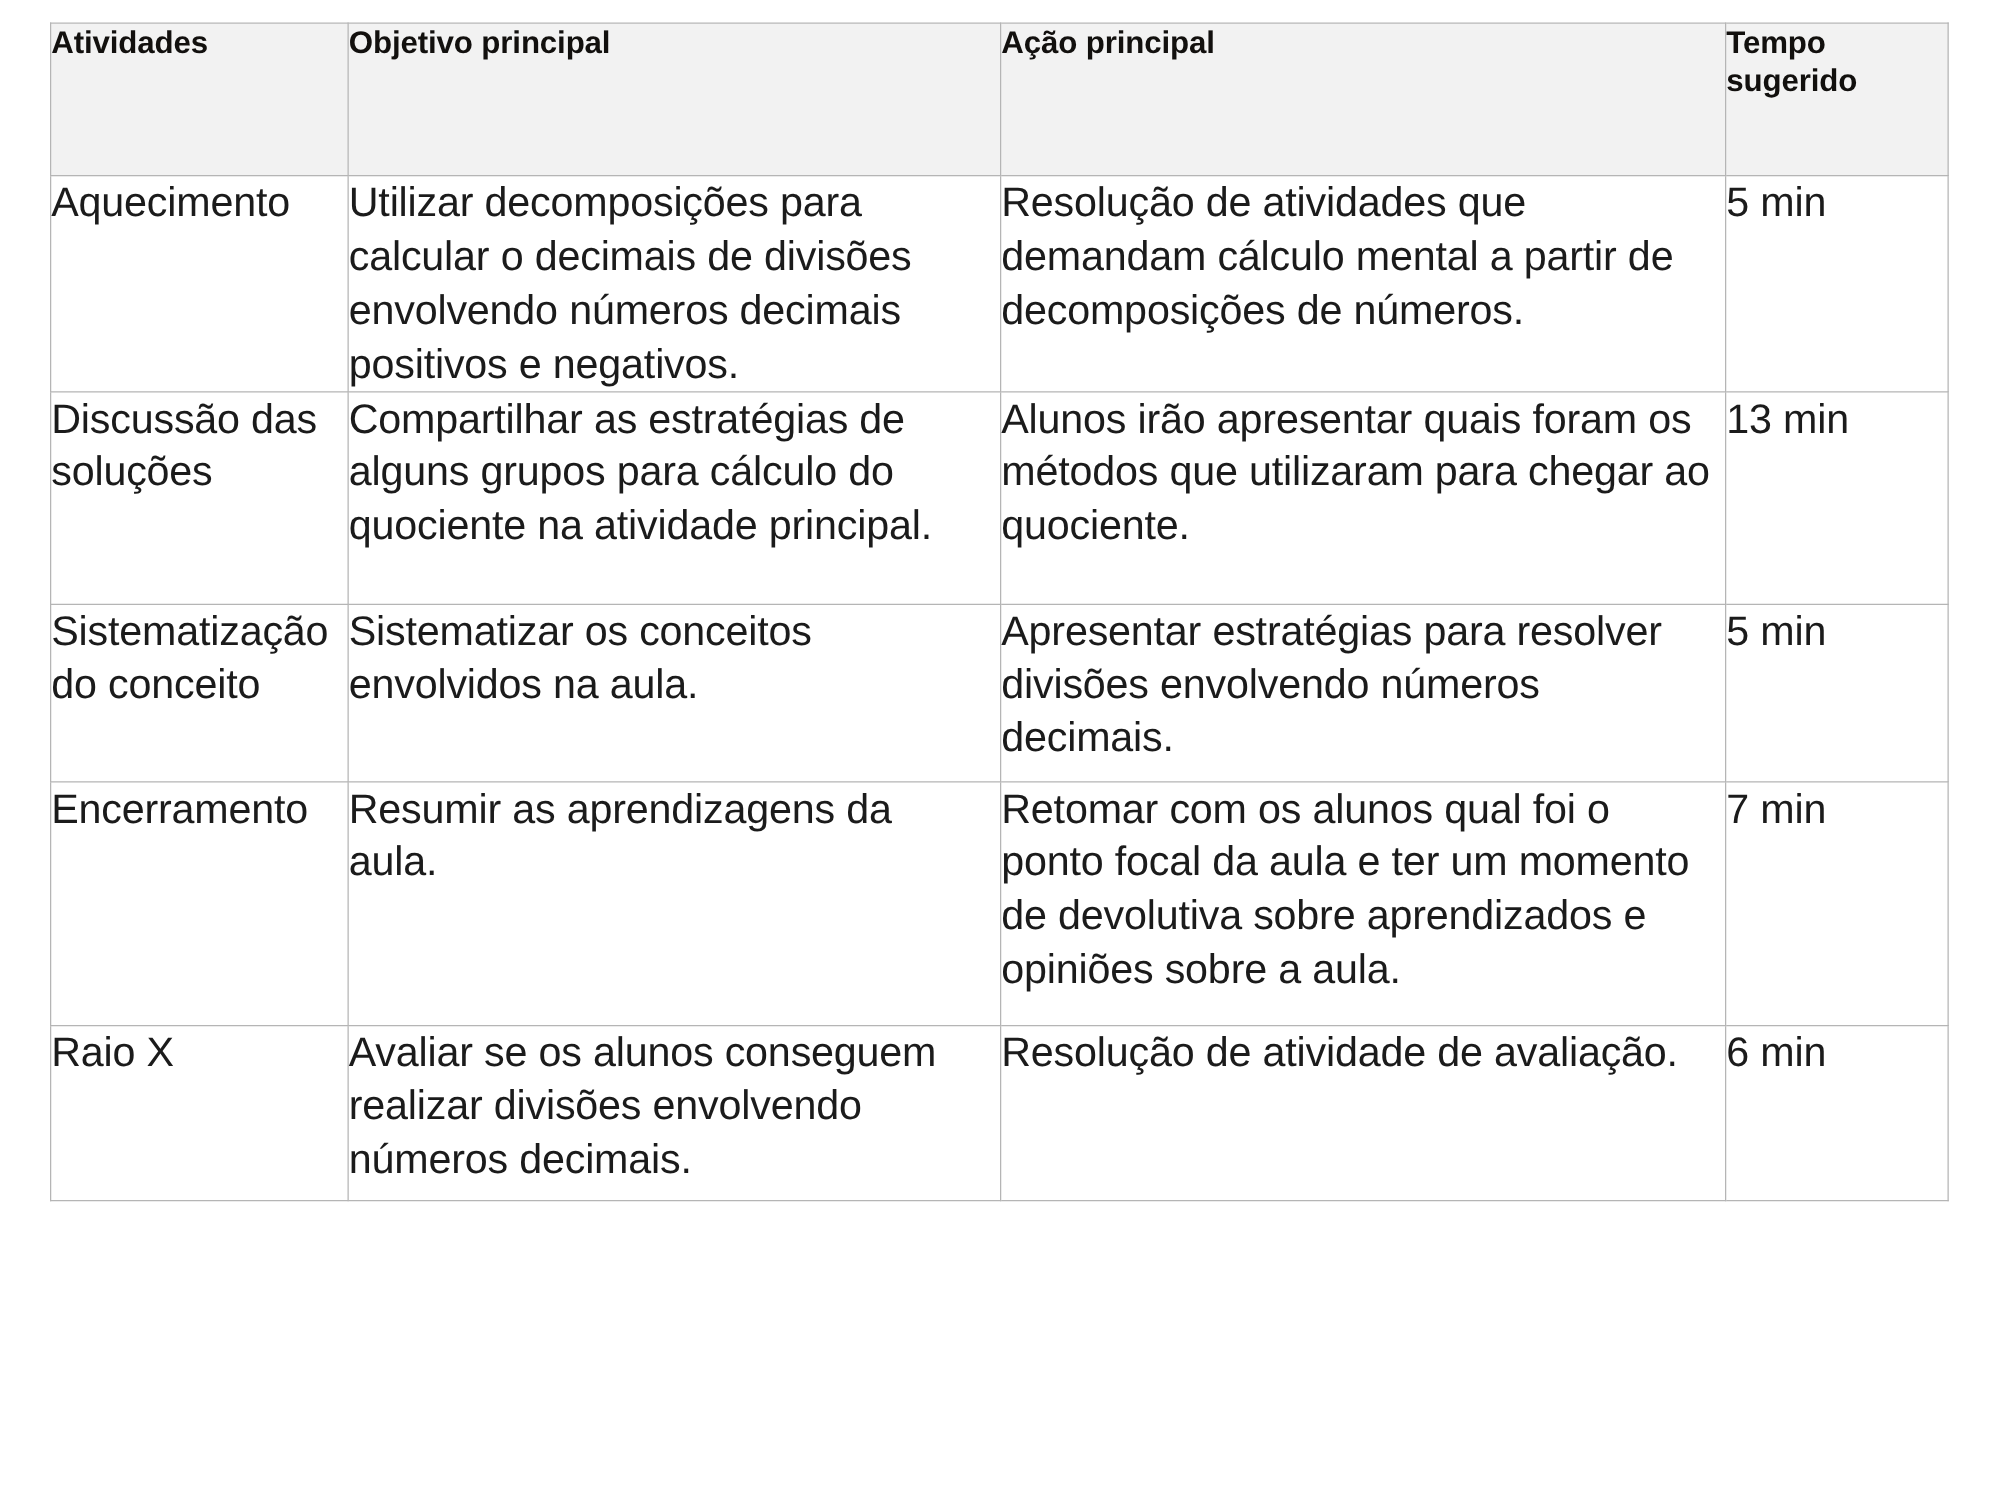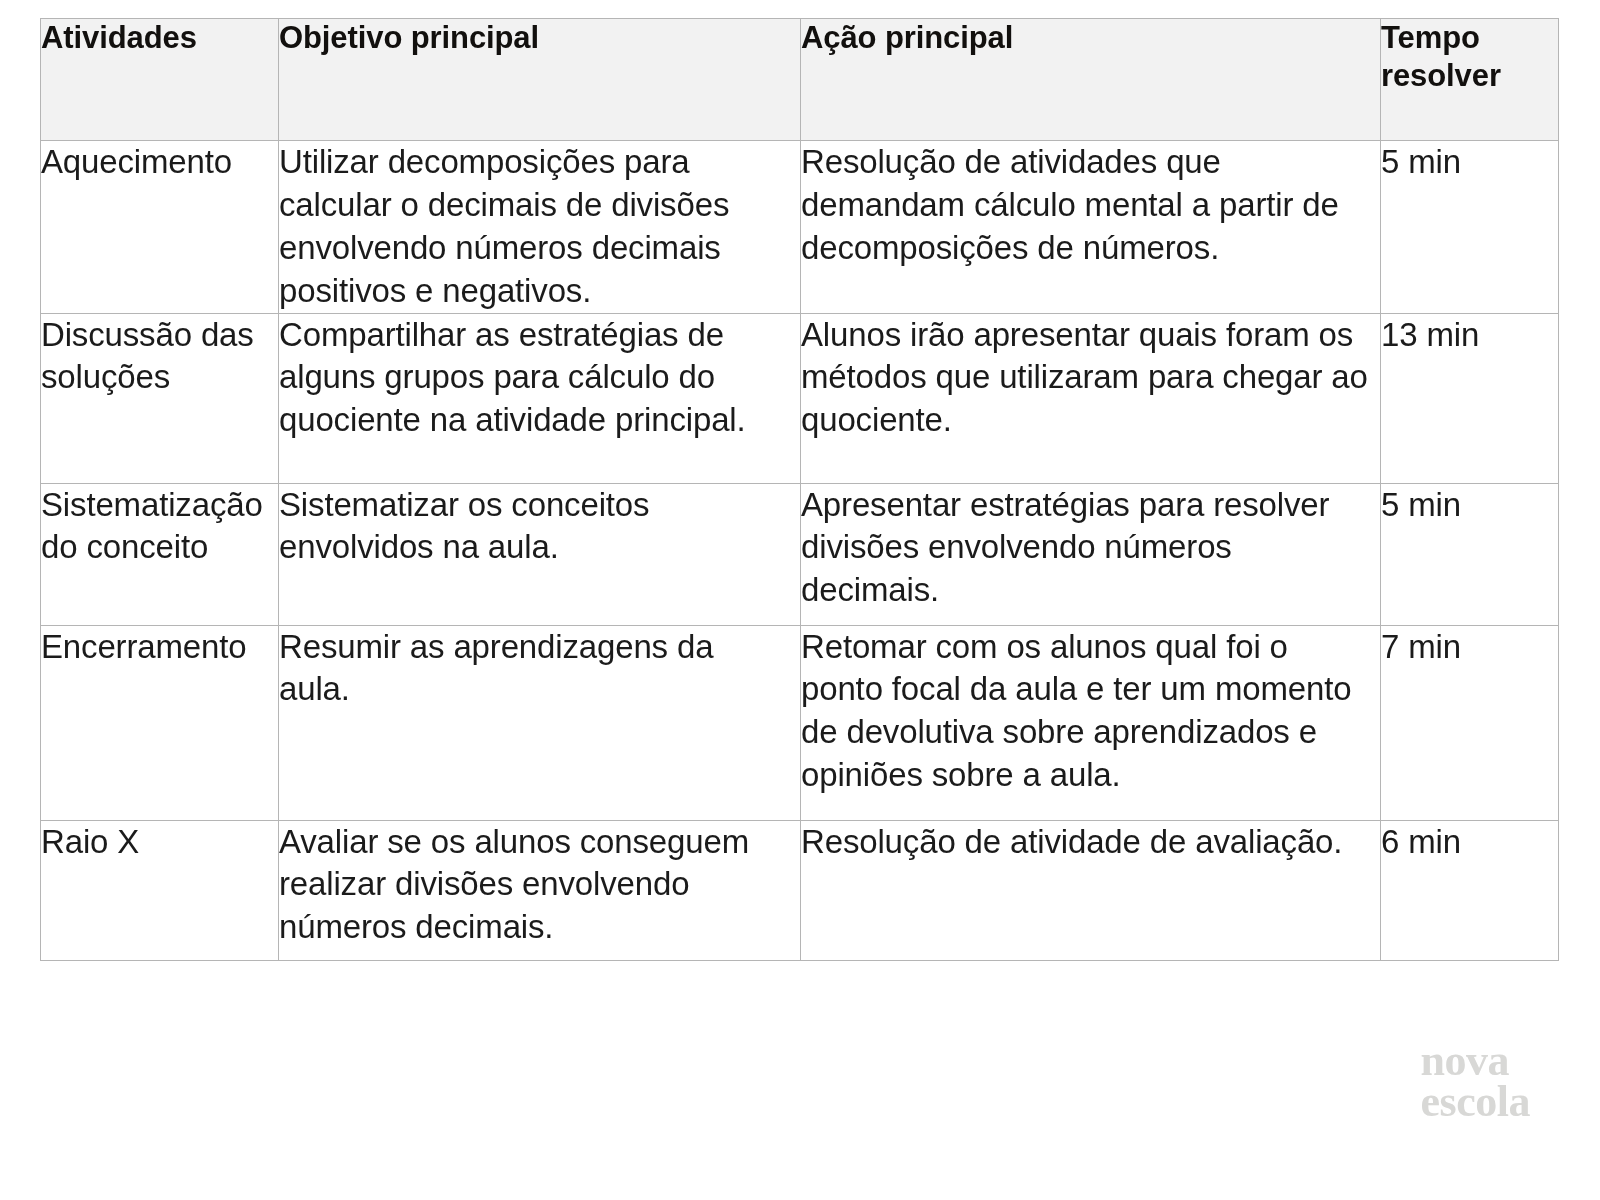--- a/index.html
+++ b/index.html
@@ -34,21 +34,21 @@
   table.plan th,
   table.plan td {
     border: 1px solid #b5b5b5;
     vertical-align: top;
     text-align: left;
     padding: 0;
   }
   thead th {
     background: #f2f2f2;
     font-weight: bold;
-    font-size: 31px;
+    font-size: 25px;
     color: #12100e;
     height: 122px;
     padding: 28px 18px 0 18px;
     line-height: 1.22;
     letter-spacing: -0.1px;
   }
   tbody td {
     font-size: 33px;
     color: #1b1b1b;
     line-height: 1.30;
@@ -90,21 +90,21 @@
 <body>
 
 <div class="page">
   <div class="table-wrap">
     <table class="plan">
       <thead>
         <tr>
           <th class="col-act">Atividades</th>
           <th class="col-obj">Objetivo principal</th>
           <th class="col-acao">Ação principal</th>
-          <th class="col-tempo">Tempo resolver</th>
+          <th class="col-tempo">Tempo sugerido</th>
         </tr>
       </thead>
       <tbody>
         <tr class="r0">
           <td class="cell-act">Aquecimento</td>
           <td class="cell-obj">Utilizar decomposições para calcular o decimais de divisões envolvendo números decimais positivos e negativos.</td>
           <td class="cell-acao">Resolução de atividades que demandam cálculo mental a partir de decomposições de números.</td>
           <td class="cell-tempo">5 min</td>
         </tr>
         <tr class="r2">
@@ -126,18 +126,14 @@
           <td class="cell-tempo">7 min</td>
         </tr>
         <tr class="r5">
           <td class="cell-act">Raio X</td>
           <td class="cell-obj">Avaliar se os alunos conseguem realizar divisões envolvendo números decimais.</td>
           <td class="cell-acao">Resolução de atividade de avaliação.</td>
           <td class="cell-tempo">6 min</td>
         </tr>
       </tbody>
     </table>
-    <div class="brand">
-      <span>nova</span>
-      <span>escola</span>
-    </div>
   </div>
 </div>
 
 </body></html>

